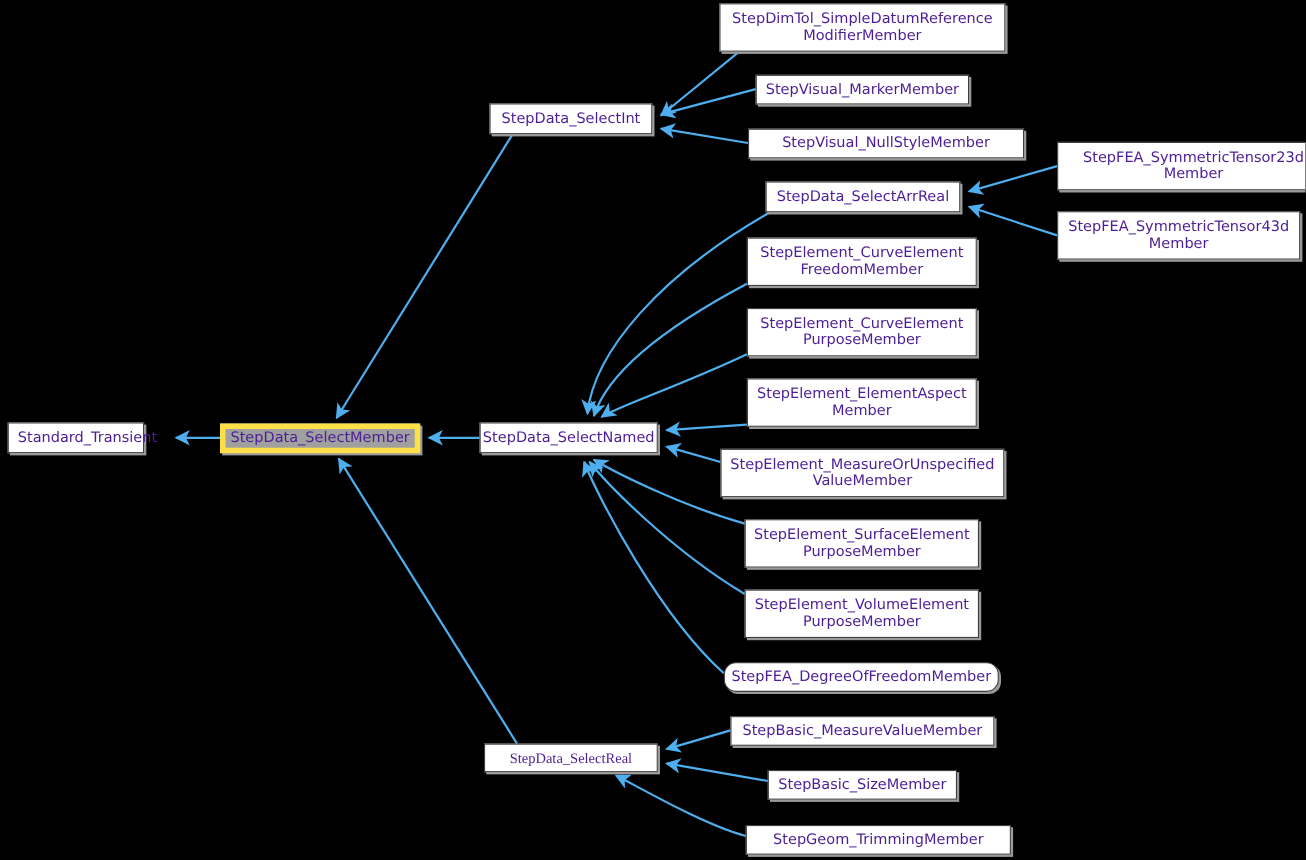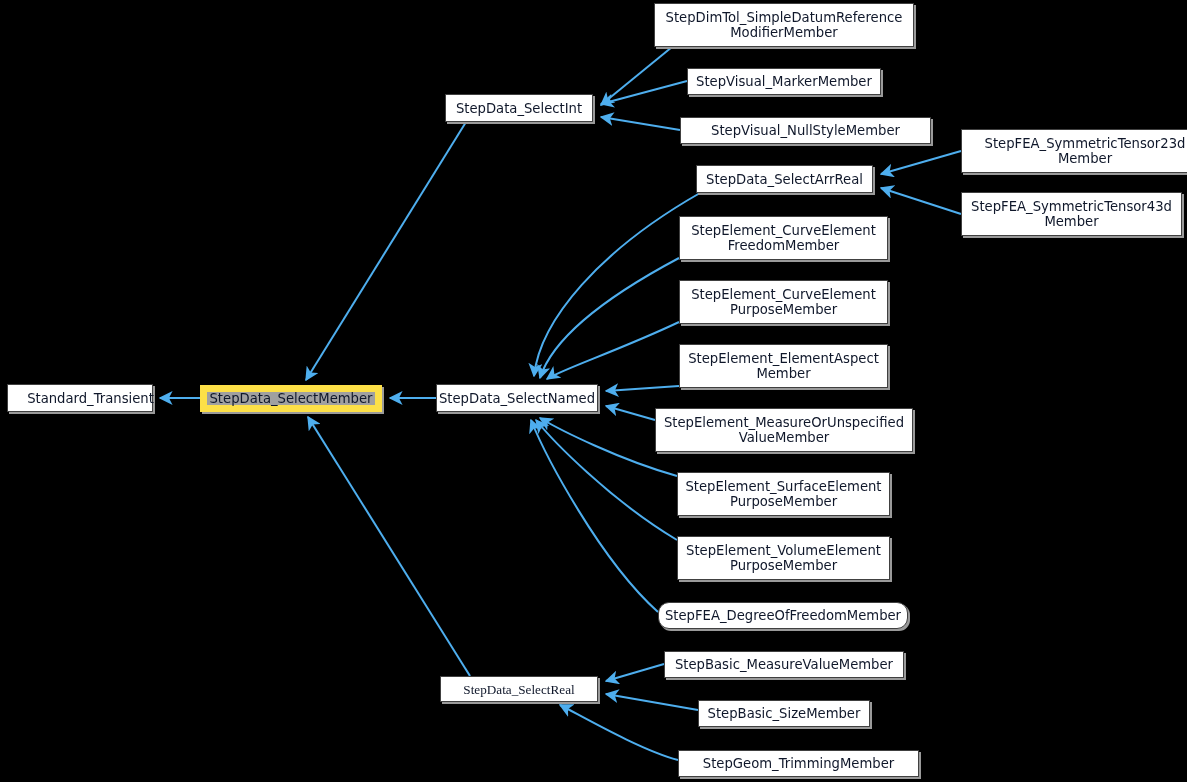--- a/index.html
+++ b/index.html
@@ -22,33 +22,33 @@
     width: 1187px;
     height: 782px;
     pointer-events: none;
   }
   .node {
     position: absolute;
     box-sizing: border-box;
     background: #ffffff;
     border: 1px solid #404040;
     box-shadow: 2px 2px 0 0 #9a9a9a;
-    color: #0f172a;
+    color: #4c1d95;
     font-size: 13.2px;
     line-height: 15px;
     text-align: center;
     display: flex;
     align-items: center;
     justify-content: center;
     white-space: pre-line;
     padding: 0 6px;
   }
   .node.highlight {
     background: #a0a0a0;
-    border: 7px solid #fde047;
+    border: 5px solid #fde047;
   }
 </style>
 </head>
 <body>
 
 <div id="diagram">
   <svg id="edge-layer" viewBox="0 0 1187 782" width="1187" height="782">
       <defs>
         <marker id="arrowhead" viewBox="0 0 10 10" refX="9" refY="5" markerWidth="7" markerHeight="7" orient="auto" markerUnits="strokeWidth">
           <path d="M 0 0 L 10 5 L 0 10 L 2.6 5 z" fill="#4eaeee"></path>
@@ -69,21 +69,21 @@
       <path d="M 679,386 L 606,391" fill="none" stroke="#4eaeee" stroke-width="2" marker-end="url(#arrowhead)"></path>
       <path d="M 655,420 L 606,406" fill="none" stroke="#4eaeee" stroke-width="2" marker-end="url(#arrowhead)"></path>
       <path d="M 677,476 C 620,460 560,430 540,418" fill="none" stroke="#4eaeee" stroke-width="2" marker-end="url(#arrowhead)"></path>
       <path d="M 677,540 C 610,500 552,440 536,420" fill="none" stroke="#4eaeee" stroke-width="2" marker-end="url(#arrowhead)"></path>
       <path d="M 658,612 C 600,560 545,455 531,420" fill="none" stroke="#4eaeee" stroke-width="2" marker-end="url(#arrowhead)"></path>
       <path d="M 664,664 L 606,681" fill="none" stroke="#4eaeee" stroke-width="2" marker-end="url(#arrowhead)"></path>
       <path d="M 698,710 L 606,694" fill="none" stroke="#4eaeee" stroke-width="2" marker-end="url(#arrowhead)"></path>
       <path d="M 678,760 C 640,750 580,715 560,705" fill="none" stroke="#4eaeee" stroke-width="2" marker-end="url(#arrowhead)"></path>
     </svg>
   <div id="node-layer">
-      <div class="node" style="left: 7px; top: 384px; width: 146px; height: 28px; padding-left: 27px;">Standard_Transient</div>
+      <div class="node" style="left: 7px; top: 384px; width: 124px; height: 28px; padding-left: 27px;">Standard_Transient</div>
       <div class="node highlight" style="left: 200px; top: 385px; width: 182px; height: 27px;">StepData_SelectMember</div>
       <div class="node" style="left: 445px; top: 94px; width: 148px; height: 28px;">StepData_SelectInt</div>
       <div class="node" style="left: 436px; top: 384px; width: 162px; height: 28px;">StepData_SelectNamed</div>
       <div class="node" style="left: 440px; top: 676px; width: 158px; height: 26px; font-family: Liberation Serif, serif;">StepData_SelectReal</div>
       <div class="node" style="left: 654px; top: 3px; width: 260px; height: 44px;">StepDimTol_SimpleDatumReference
 ModifierMember</div>
       <div class="node" style="left: 687px; top: 68px; width: 194px; height: 27px;">StepVisual_MarkerMember</div>
       <div class="node" style="left: 680px; top: 117px; width: 251px; height: 27px;">StepVisual_NullStyleMember</div>
       <div class="node" style="left: 961px; top: 129px; width: 248px; height: 44px;">StepFEA_SymmetricTensor23d
 Member</div>

